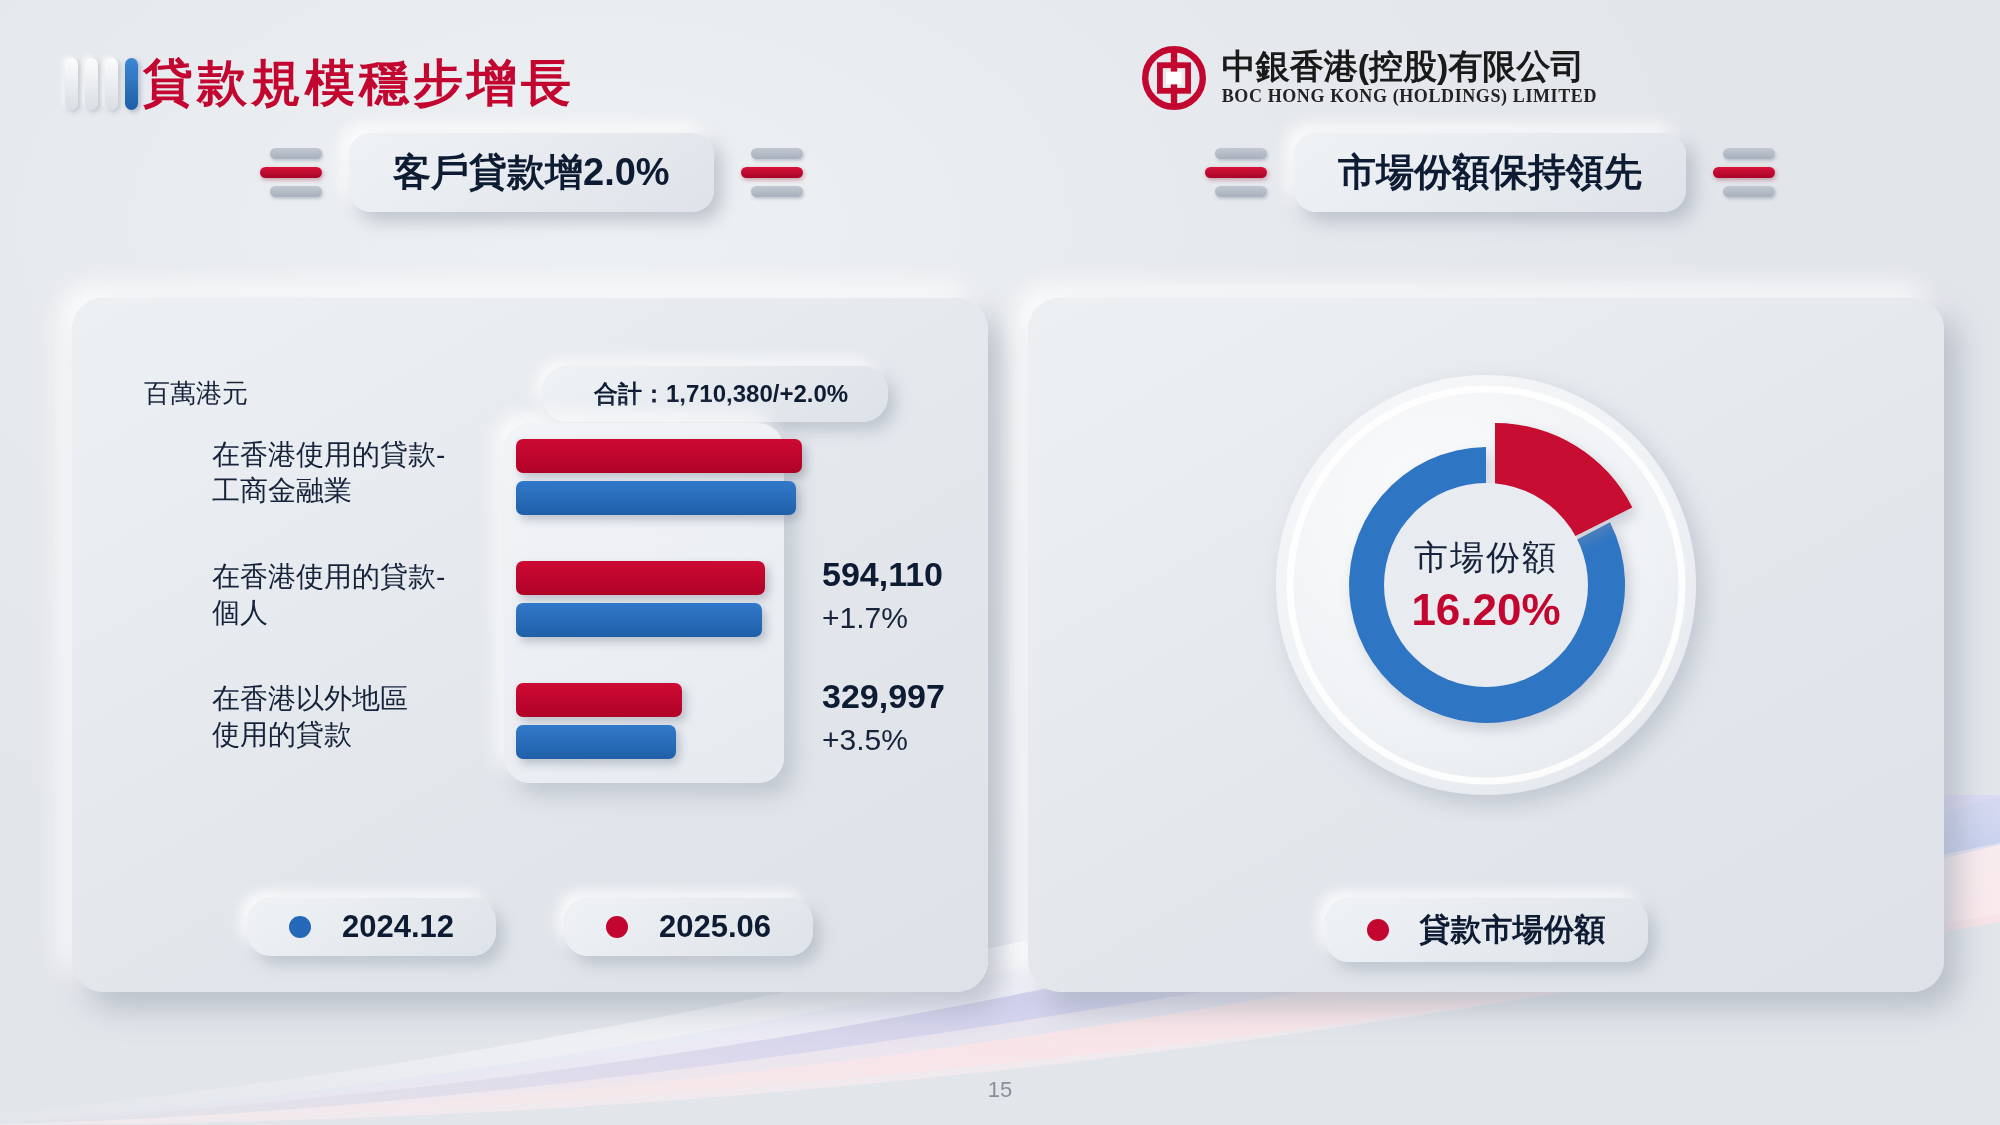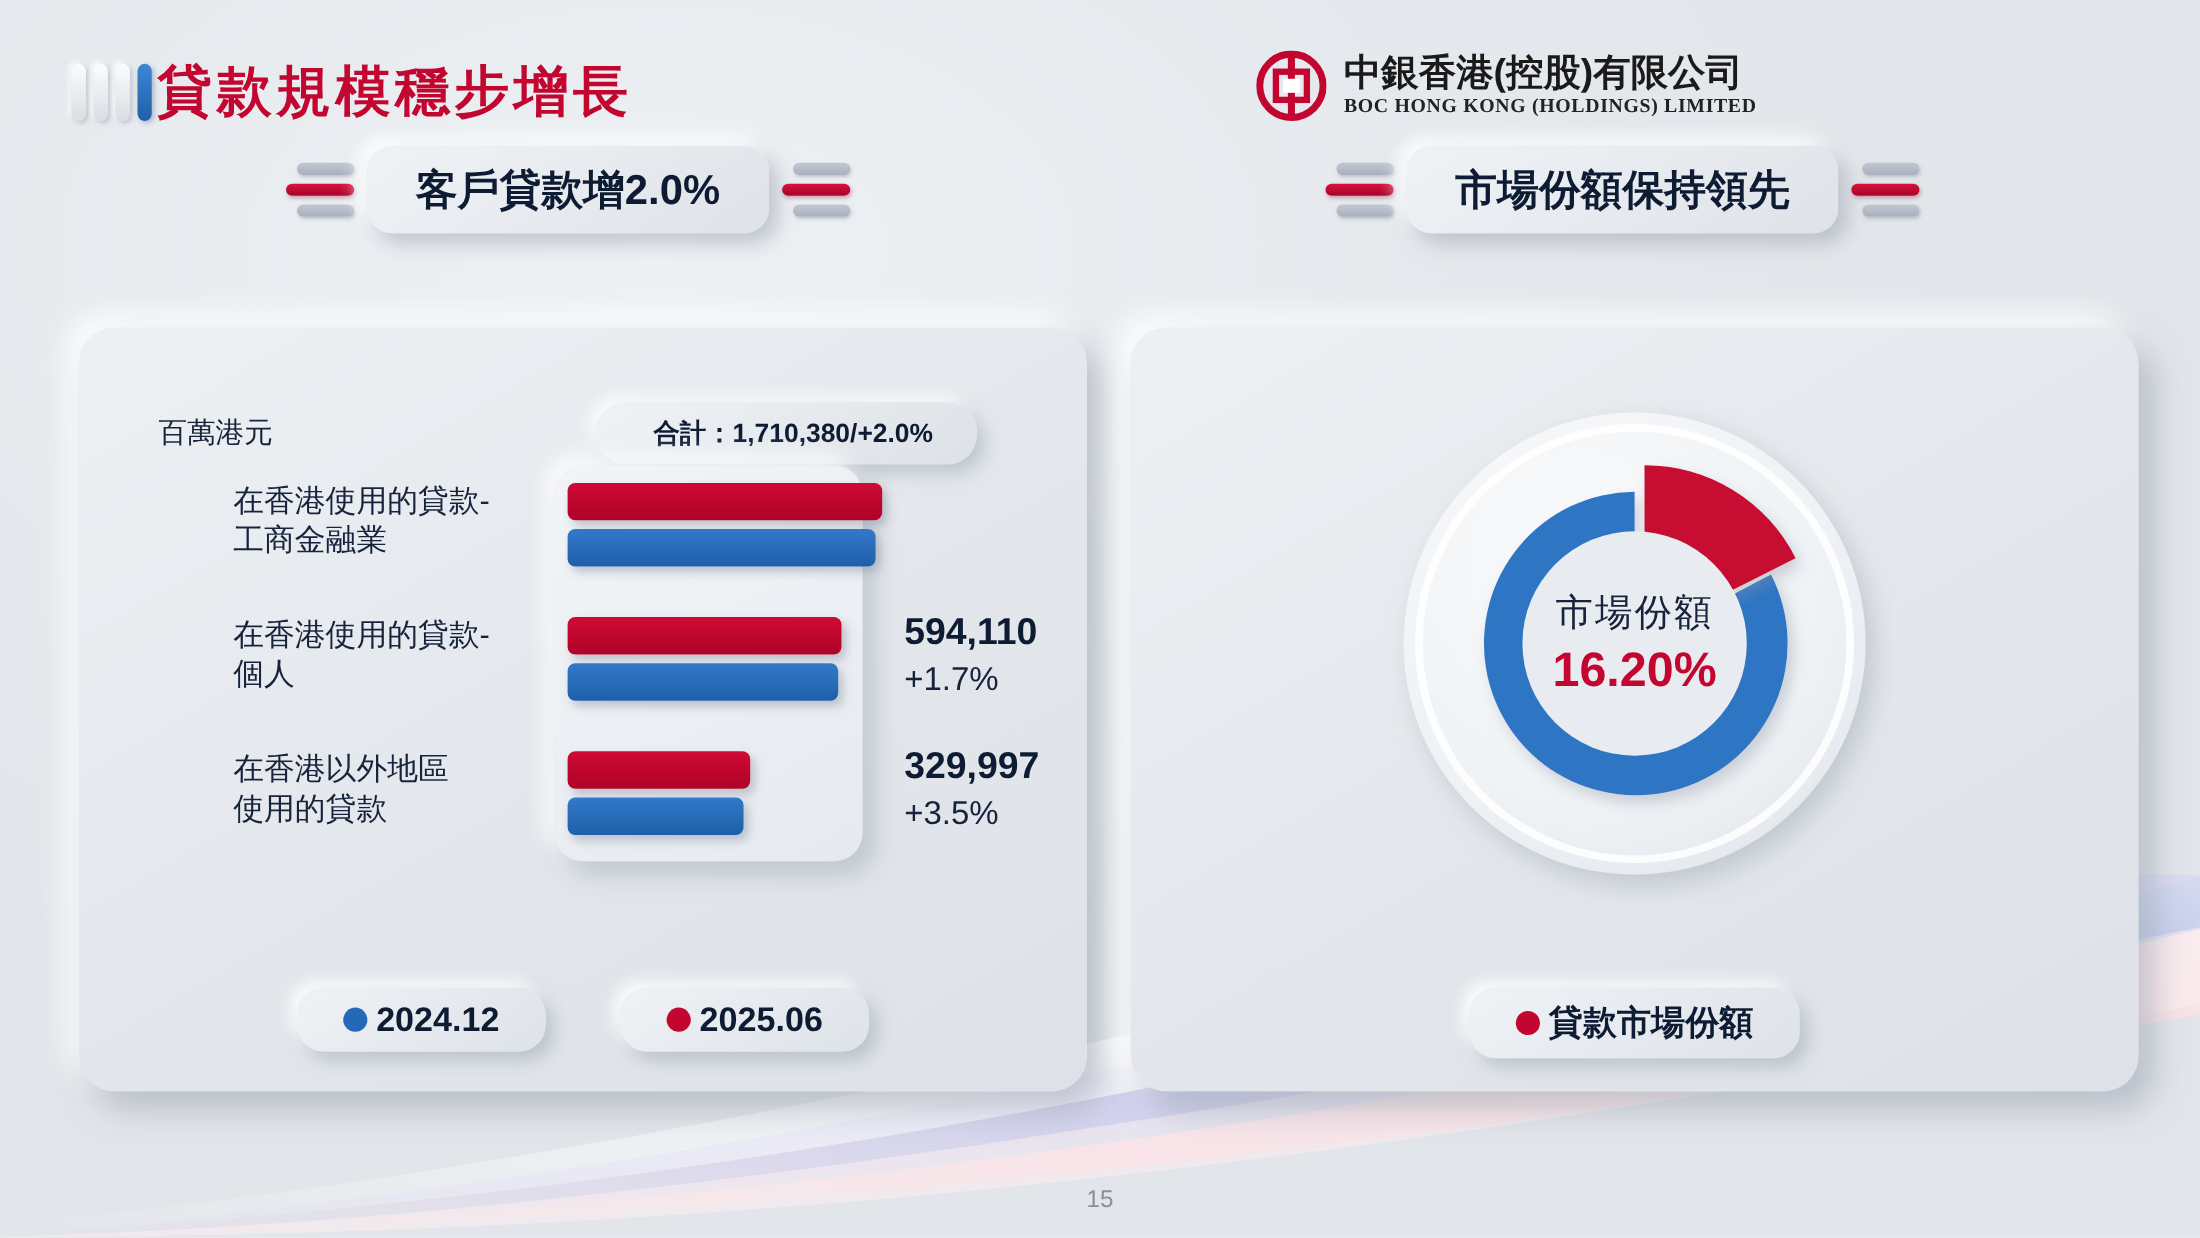--- a/index.html
+++ b/index.html
@@ -30,21 +30,21 @@
     white-space:nowrap;
   }
   .logo{ position:absolute; right:30px; top:30px; display:flex; align-items:center; gap:16px; }
   .logo-mark{ width:64px; height:64px; flex:none; }
   .logo-text{ display:flex; flex-direction:column; gap:2px; }
   .logo-cn{ font-size:34px; font-weight:700; color:#1A1A1A; letter-spacing:0px; white-space:nowrap; line-height:1.05; }
   .logo-en{ font-size:18px; font-family:"Liberation Serif","DejaVu Serif",serif; font-weight:700;
             color:#222; letter-spacing:.6px; white-space:nowrap; }
 
   
-  .sec-head{ position:absolute; display:flex; align-items:center; gap:12px; }
+  .sec-head{ position:absolute; display:flex; align-items:center; gap:27px; }
   .sec-head.left{ left:260px; top:133px; }
   .sec-head.right{ left:1205px; top:133px; }
   .orn{ display:flex; flex-direction:column; gap:8px; width:62px; }
   .orn span{ height:11px; border-radius:6px; background:linear-gradient(180deg,#C2C8D2,#A8B0BD);
              box-shadow:1px 2px 3px rgba(150,158,170,.5); }
   .orn span.mid{ background:linear-gradient(180deg,#D9133A,#A60227); box-shadow:1px 2px 4px rgba(160,60,80,.45); }
   .orn span.s1{ width:52px; margin-left:10px; }
   .orn span.s2{ width:62px; }
   .orn span.s3{ width:52px; margin-left:10px; }
   .pill-head{
@@ -96,21 +96,21 @@
     box-shadow:4px 5px 9px rgba(140,150,165,.5);
   }
   .bar.red{ background:linear-gradient(180deg,#CE0A33,#B00227); }
   .bar.blue{ background:linear-gradient(180deg,#3279CB,#1F5FA8); }
   .row-vals{ position:absolute; left:750px; top:0; width:230px; height:100px; }
   .row-amount{ position:absolute; top:10px; font-size:34px; font-weight:700; color:#0D1B33; white-space:nowrap; }
   .row-change{ position:absolute; top:56px; font-size:30px; color:#16233B; white-space:nowrap; }
 
   .legend-row{ position:absolute; left:0; top:600px; width:916px; display:flex; justify-content:center; gap:68px; }
   .legend-pill{
-    display:flex; align-items:center; gap:8px;
+    display:flex; align-items:center; gap:31px;
     padding:11px 42px; border-radius:24px;
     background:linear-gradient(145deg,#EFF2F5,#DEE3E9);
     box-shadow:7px 8px 15px rgba(152,161,175,.5), -6px -6px 13px rgba(255,255,255,.92);
     font-size:31px; font-weight:700; color:#0D1B33; white-space:nowrap;
   }
   .dot{ width:22px; height:22px; border-radius:50%; flex:none; }
   .dot.blue{ background:#2568B8; }
   .dot.red{ background:#C2062F; }
 
   

